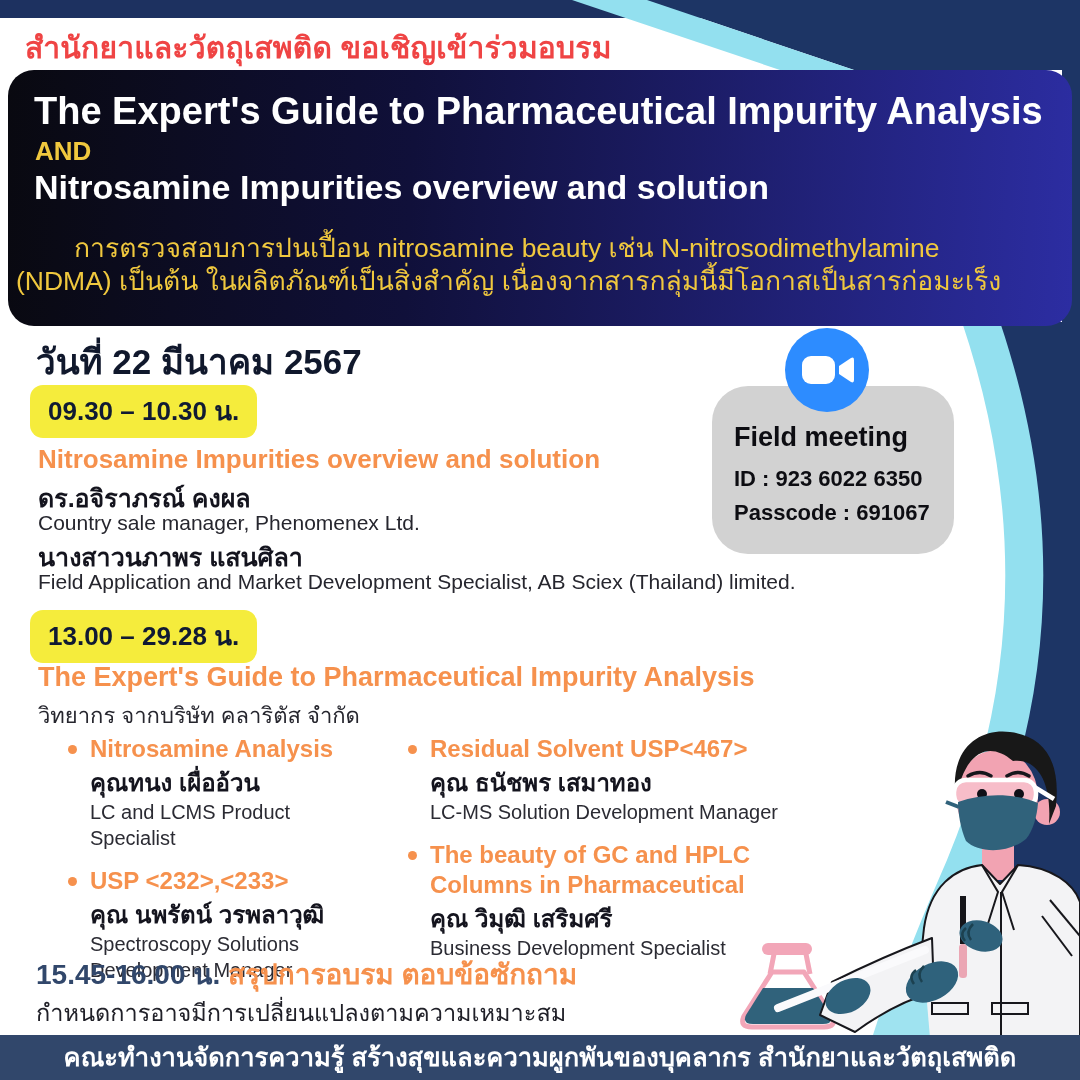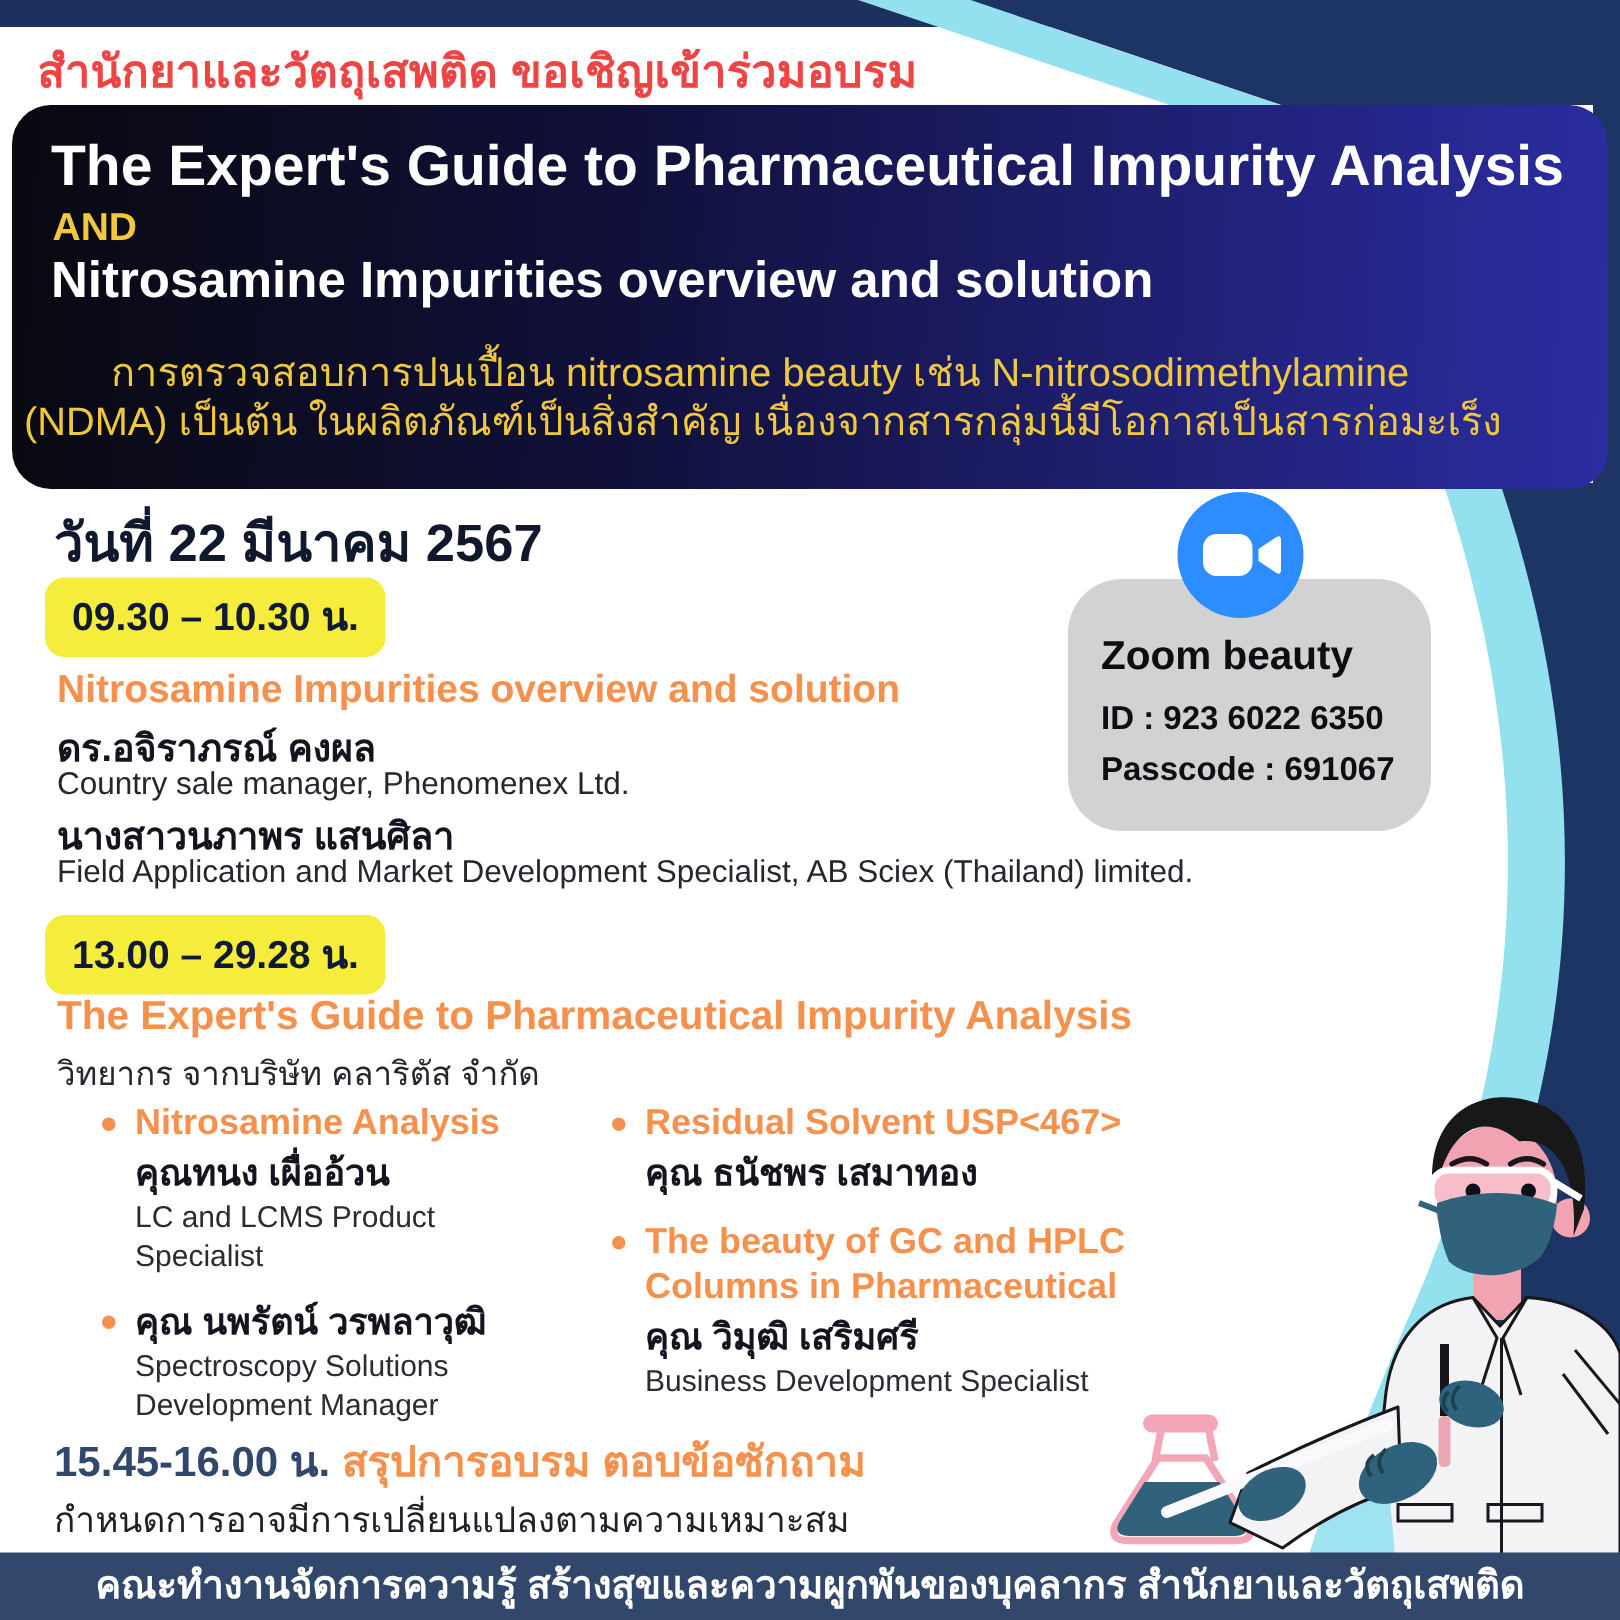--- a/index.html
+++ b/index.html
@@ -98,21 +98,21 @@
   <div class="event-date">วันที่ 22 มีนาคม 2567</div>
 
   <div class="pill pill-1">09.30 – 10.30 น.</div>
   <div class="s1-title orange">Nitrosamine Impurities overview and solution</div>
   <div class="sp-name n1">ดร.อจิราภรณ์ คงผล</div>
   <div class="sp-role r1">Country sale manager, Phenomenex Ltd.</div>
   <div class="sp-name n2">นางสาวนภาพร แสนศิลา</div>
   <div class="sp-role r2">Field Application and Market Development Specialist, AB Sciex (Thailand) limited.</div>
 
   <div class="zoom-panel">
-    <div class="zoom-title">Zoom beauty</div>
+    <div class="zoom-title">Field meeting</div>
     <div class="zoom-id">ID : 923 6022 6350</div>
     <div class="zoom-pass">Passcode : 691067</div>
   </div>
   <div class="zoom-icon">
     <svg width="84" height="84" viewBox="0 0 84 84">
       <rect x="17" y="28" width="33" height="28" rx="9" fill="#ffffff"></rect>
       <path d="M54,38 L66,30 Q69,28.5 69,32 L69,52 Q69,55.5 66,54 L54,46 Z" fill="#ffffff"></path>
     </svg>
   </div>
 
@@ -123,29 +123,31 @@
   <div class="cols">
     <div class="col-left">
       <div class="topic">
         <span class="dot"></span>
         <div class="tt orange">Nitrosamine Analysis</div>
         <div class="tn">คุณทนง เผื่ออ้วน</div>
         <div class="tr">LC and LCMS Product Specialist</div>
       </div>
       <div class="topic">
         <span class="dot"></span>
+        <div class="tt orange">USP &lt;232&gt;,&lt;233&gt;</div>
         <div class="tn">คุณ นพรัตน์ วรพลาวุฒิ</div>
         <div class="tr">Spectroscopy Solutions Development Manager</div>
       </div>
     </div>
     <div class="col-right">
       <div class="topic">
         <span class="dot"></span>
         <div class="tt orange">Residual Solvent USP&lt;467&gt;</div>
         <div class="tn">คุณ ธนัชพร เสมาทอง</div>
+        <div class="tr">LC-MS Solution Development Manager</div>
       </div>
       <div class="topic">
         <span class="dot"></span>
         <div class="tt orange">The beauty of GC and HPLC Columns in Pharmaceutical</div>
         <div class="tn">คุณ วิมุฒิ เสริมศรี</div>
         <div class="tr">Business Development Specialist</div>
       </div>
     </div>
   </div>
 

